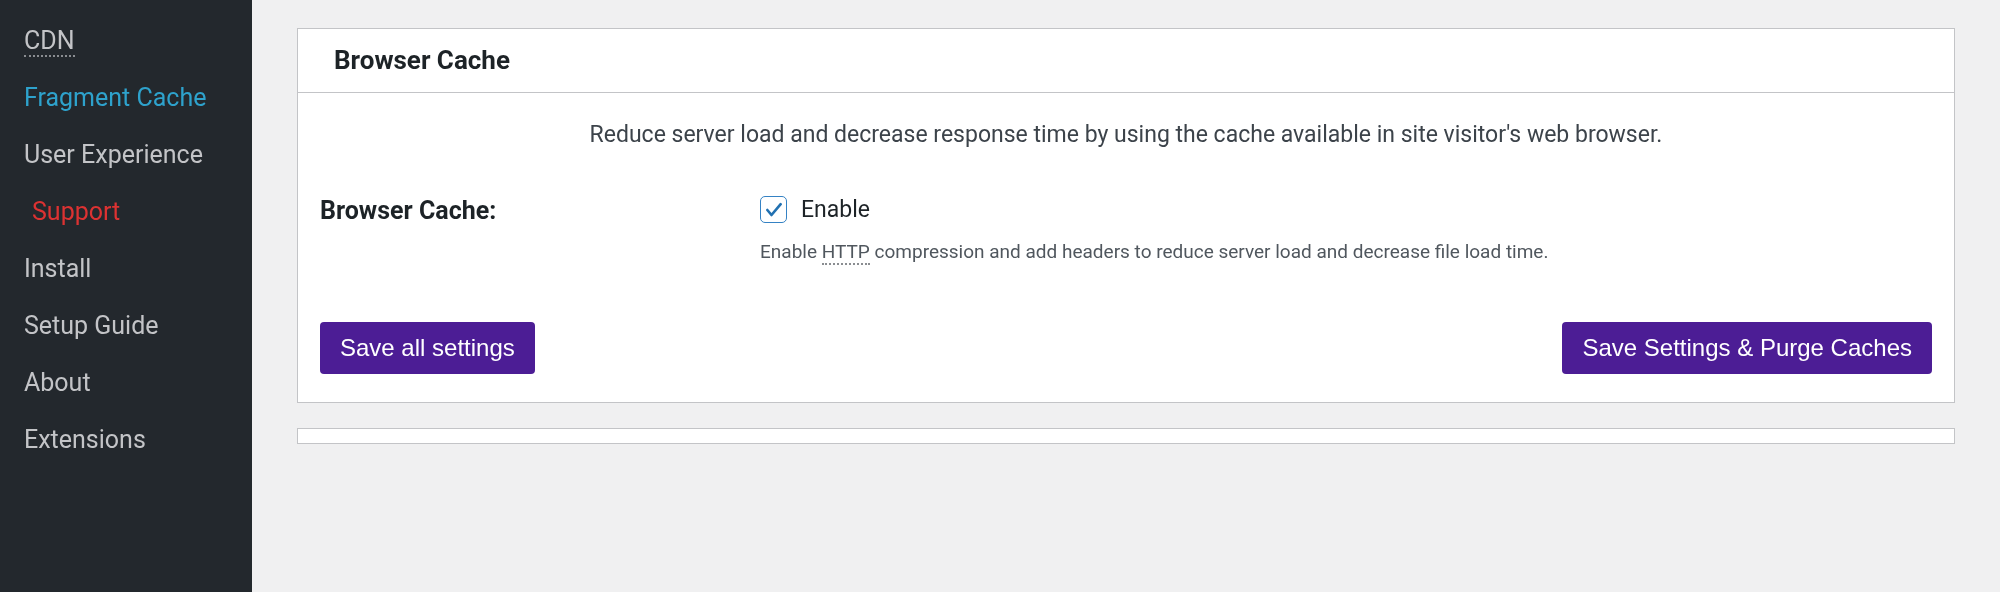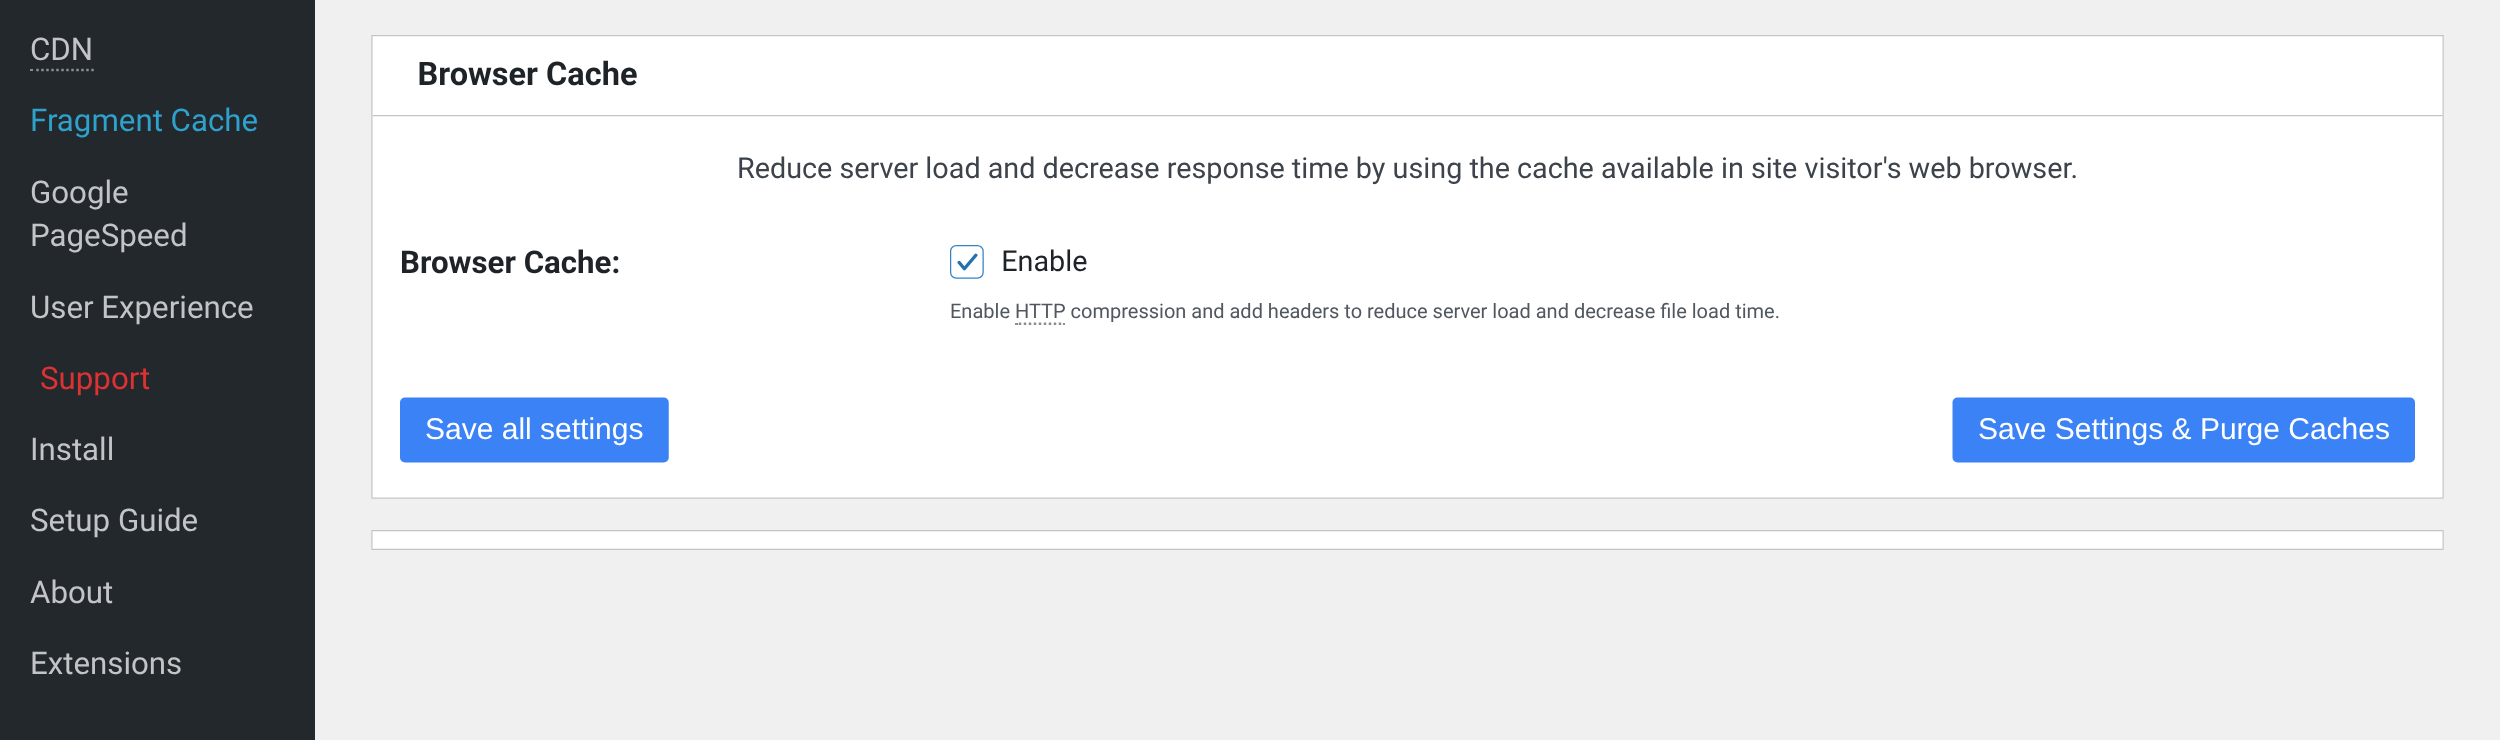--- a/index.html
+++ b/index.html
@@ -85,53 +85,52 @@
   justify-content: center;
   cursor: pointer;
   background: #fff;
 }
 .checkbox svg { width: 20px; height: 20px; }
 .checkbox-label {
   font-size: 23px;
   color: #1d2327;
 }
 .help-text {
-  font-size: 16px;
+  font-size: 19px;
   color: #50575e;
   line-height: 1.55;
 }
 .help-text .dotted { border-bottom: 2px dotted #8a8d91; }
 .button-row {
   display: flex;
   justify-content: space-between;
   align-items: center;
 }
 .btn {
-  background: #3b82f6;
+  background: #4c1d95;
   color: #fff;
   border: none;
   padding: 11px 20px;
   font-size: 24px;
   border-radius: 4px;
   cursor: pointer;
   line-height: 1.25;
 }
 .panel2 {
   background: #fff;
   border: 1px solid #c3c4c7;
   height: 16px;
 }
 </style>
 </head>
 <body>
 
 <div class="sidebar">
   <div class="sidebar-item"><span class="dotted">CDN</span></div>
   <div class="sidebar-item active"><span>Fragment Cache</span></div>
-  <div class="sidebar-item"><span>Google PageSpeed</span></div>
   <div class="sidebar-item"><span>User Experience</span></div>
   <div class="sidebar-item support"><span>Support</span></div>
   <div class="sidebar-item"><span>Install</span></div>
   <div class="sidebar-item"><span>Setup Guide</span></div>
   <div class="sidebar-item"><span>About</span></div>
   <div class="sidebar-item"><span>Extensions</span></div>
 </div>
 
 <div class="main">
   <div class="panel">

